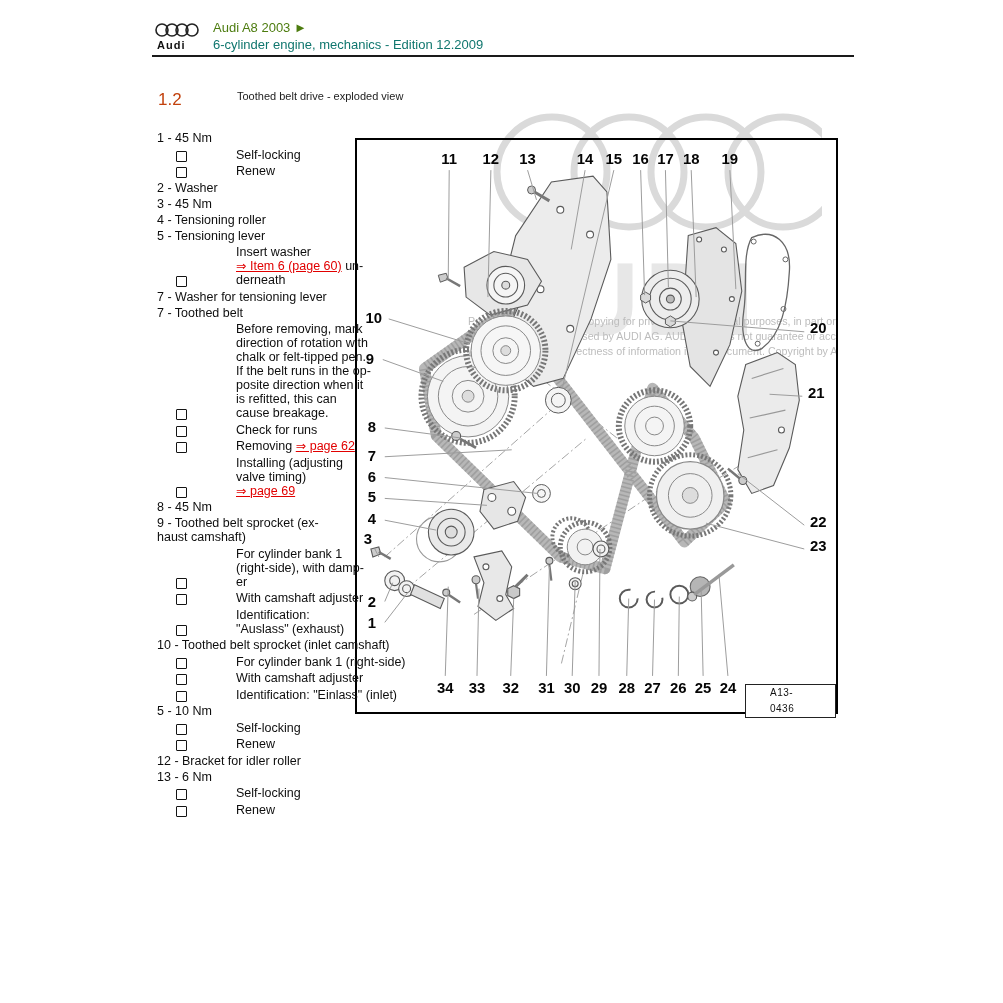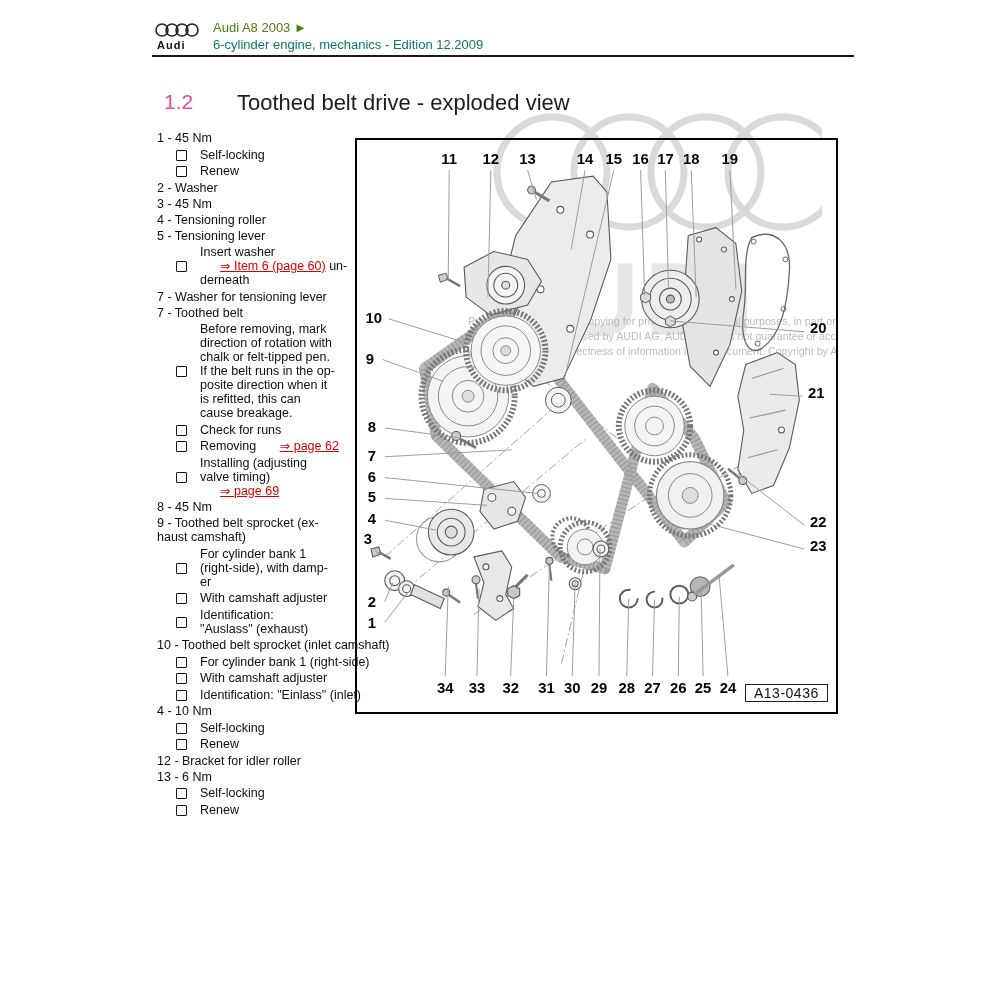--- a/index.html
+++ b/index.html
@@ -7,43 +7,43 @@
         font-family:"Liberation Sans","DejaVu Sans",sans-serif;color:#111;}
 
   
   .hdr-logo{position:absolute;left:155px;top:22px;}
   .hdr-logo-word{position:absolute;left:157px;top:39px;font-size:11px;font-weight:700;letter-spacing:1px;color:#111;}
   .hdr-line1{position:absolute;left:213px;top:20px;font-size:13px;color:#4d7c0f;}
   .hdr-line2{position:absolute;left:213px;top:37px;font-size:13px;color:#0f766e;}
   .hdr-rule{position:absolute;left:152px;top:55px;width:702px;height:2px;background:#1a1a1a;}
 
   
-  .sec-num{position:absolute;left:164px;top:90px;font-size:21px;color:#ec4899;}
-  .sec-title{position:absolute;left:237px;top:90px;font-size:22px;color:#1c1c1c;}
+  .sec-num{position:absolute;left:158px;top:90px;font-size:17px;color:#c2410c;}
+  .sec-title{position:absolute;left:237px;top:90px;font-size:11px;color:#1c1c1c;}
 
   
   #parts-list{position:absolute;left:157px;top:131px;width:305px;font-size:12.5px;line-height:14px;color:#0e0e0e;z-index:3;}
   .part-label{margin:0 0 2px 0;white-space:pre-line;}
-  .note-row{display:flex;align-items:center;margin:2.5px 0;}
+  .note-row{display:flex;align-items:flex-end;margin:2.5px 0;gap:36px;}
   .checkbox{flex:0 0 auto;width:9px;height:9px;border:1.4px solid #141414;border-radius:1px;margin:1.5px 13px 0 19px;background:#fff;}
   .note-text{white-space:pre-line;}
-  .red-link{color:#e10000;text-decoration:underline;cursor:pointer;margin-left:20px;}
+  .red-link{color:#e10000;text-decoration:underline;cursor:pointer;}
 
   
   #watermark-rings{position:absolute;left:492px;top:98px;z-index:0;}
 
   
   #diagram{position:absolute;left:355px;top:138px;width:479px;height:572px;border:2px solid #000;z-index:1;}
   #drawing{position:absolute;left:0;top:0;}
   #drawing .leader{stroke:#9c9c9c;stroke-width:1;}
   #drawing text.callout{font:bold 15px "Liberation Sans","DejaVu Sans",sans-serif;fill:#050505;}
   #drawing text.wm-audi{font:bold 104px "Liberation Sans","DejaVu Sans",sans-serif;fill:#e7e7e7;letter-spacing:6px;}
   #drawing text.wm-copy{font:10.8px "Liberation Sans","DejaVu Sans",sans-serif;fill:#bdbdbd;}
-  .figure-code{position:absolute;left:388px;top:544px;border:1.5px solid #222;padding:0px 8px;
-               font-size:14px;letter-spacing:0.5px;color:#111;background:#fff;line-height:16px;}
+  .figure-code{position:absolute;left:388px;top:544px;border:1.5px solid #222;padding:0px 24px;
+               font-size:10px;letter-spacing:0.5px;color:#111;background:#fff;line-height:16px;}
 </style>
 </head>
 <body>
 
 <div class="page">
 
   <svg class="hdr-logo" width="46" height="17" viewBox="0 0 46 17">
     <g fill="none" stroke="#222" stroke-width="1.6">
       <circle cx="7" cy="8" r="6"></circle>
         <circle cx="17" cy="8" r="6"></circle>
@@ -150,21 +150,21 @@
         <div class="note-row">
           <span class="checkbox"></span>
           <span class="note-text"><span>With camshaft adjuster</span></span>
         </div>
         <div class="note-row">
           <span class="checkbox"></span>
           <span class="note-text"><span>Identification: "Einlass" (inlet)</span></span>
         </div>
       </div>
       <div class="part-item">
-        <div class="part-label">4 - 10 Nm</div>
+        <div class="part-label">5 - 10 Nm</div>
         <div class="note-row">
           <span class="checkbox"></span>
           <span class="note-text"><span>Self-locking</span></span>
         </div>
         <div class="note-row">
           <span class="checkbox"></span>
           <span class="note-text"><span>Renew</span></span>
         </div>
       </div>
       <div class="part-item">

